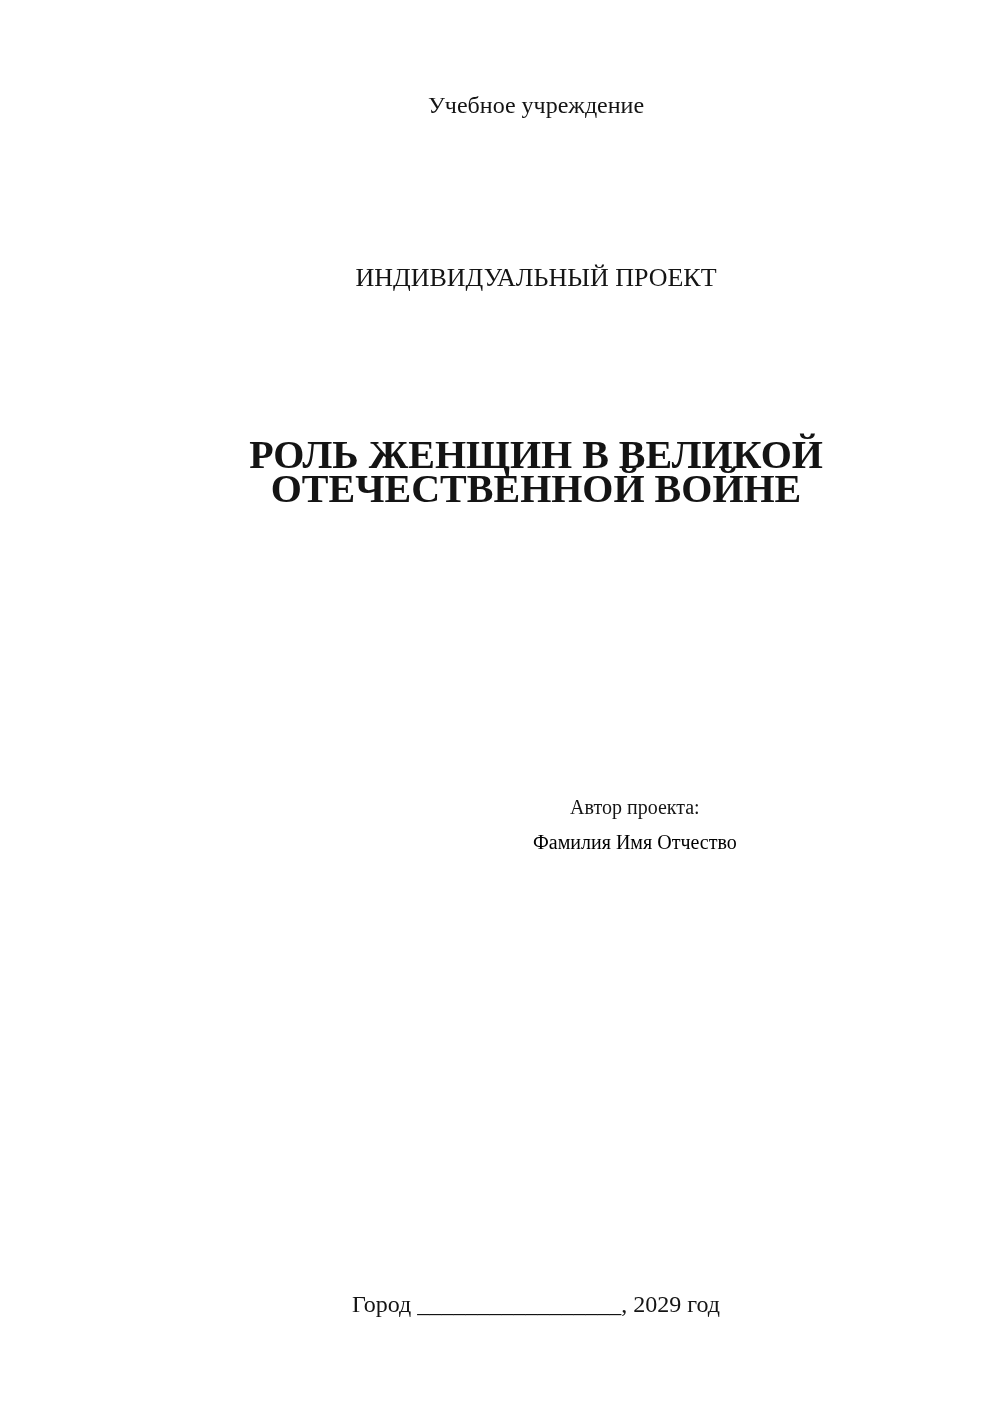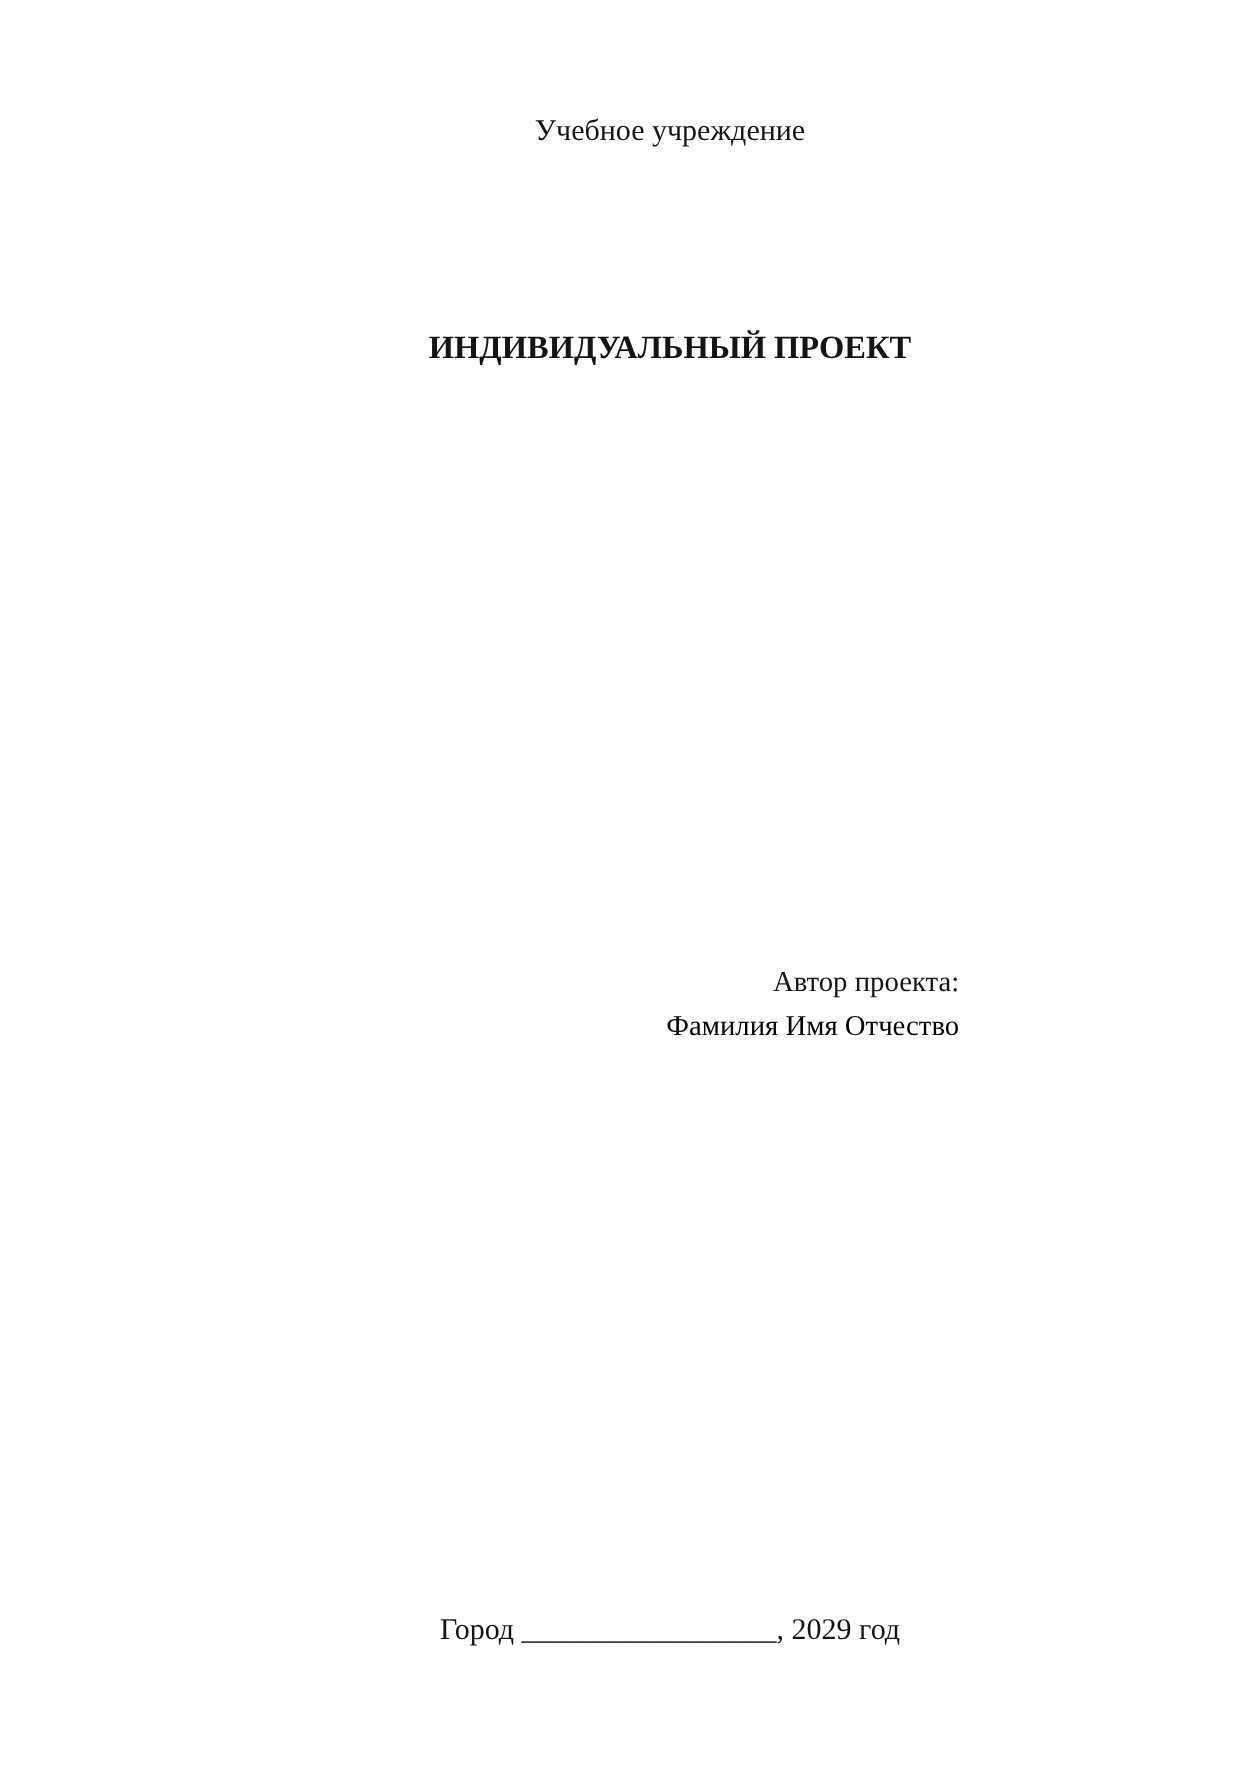--- a/index.html
+++ b/index.html
@@ -24,36 +24,36 @@
     text-align: center;
   }
   .institution {
     top: 90px;
     font-size: 24px;
     line-height: 30px;
   }
   .doc-type {
     top: 261px;
     font-size: 26px;
-    font-weight: bold;
+    font-weight: normal;
     line-height: 34px;
   }
   .main-title {
     top: 438px;
     font-size: 40px;
     font-weight: bold;
     line-height: 34px;
   }
   .credits {
     position: absolute;
     left: 533px;
-    top: 768px;
-    font-size: 23px;
+    top: 790px;
+    font-size: 20px;
     line-height: 35px;
-    text-align: right;
+    text-align: center;
   }
   .credit-block + .credit-block {
     margin-top: 36px;
   }
   .placeholder {
     color: #000000;
   }
   .footer-line {
     top: 1289px;
     font-size: 24px;
@@ -63,20 +63,24 @@
 </style>
 </head>
 <body>
 
 <div class="page">
 
   <div class="centered institution">Учебное учреждение</div>
 
   <div class="centered doc-type">ИНДИВИДУАЛЬНЫЙ ПРОЕКТ</div>
 
+  <div class="centered main-title">
+    <div>РОЛЬ ЖЕНЩИН В ВЕЛИКОЙ</div>
+    <div>ОТЕЧЕСТВЕННОЙ ВОЙНЕ</div>
+  </div>
 
   <div class="credits">
     <div class="credit-block">
       <div>Автор проекта:</div>
       <div class="placeholder">Фамилия Имя Отчество</div>
     </div>
   </div>
 
   <div class="centered footer-line">Город _________________, 2029 год</div>
 

